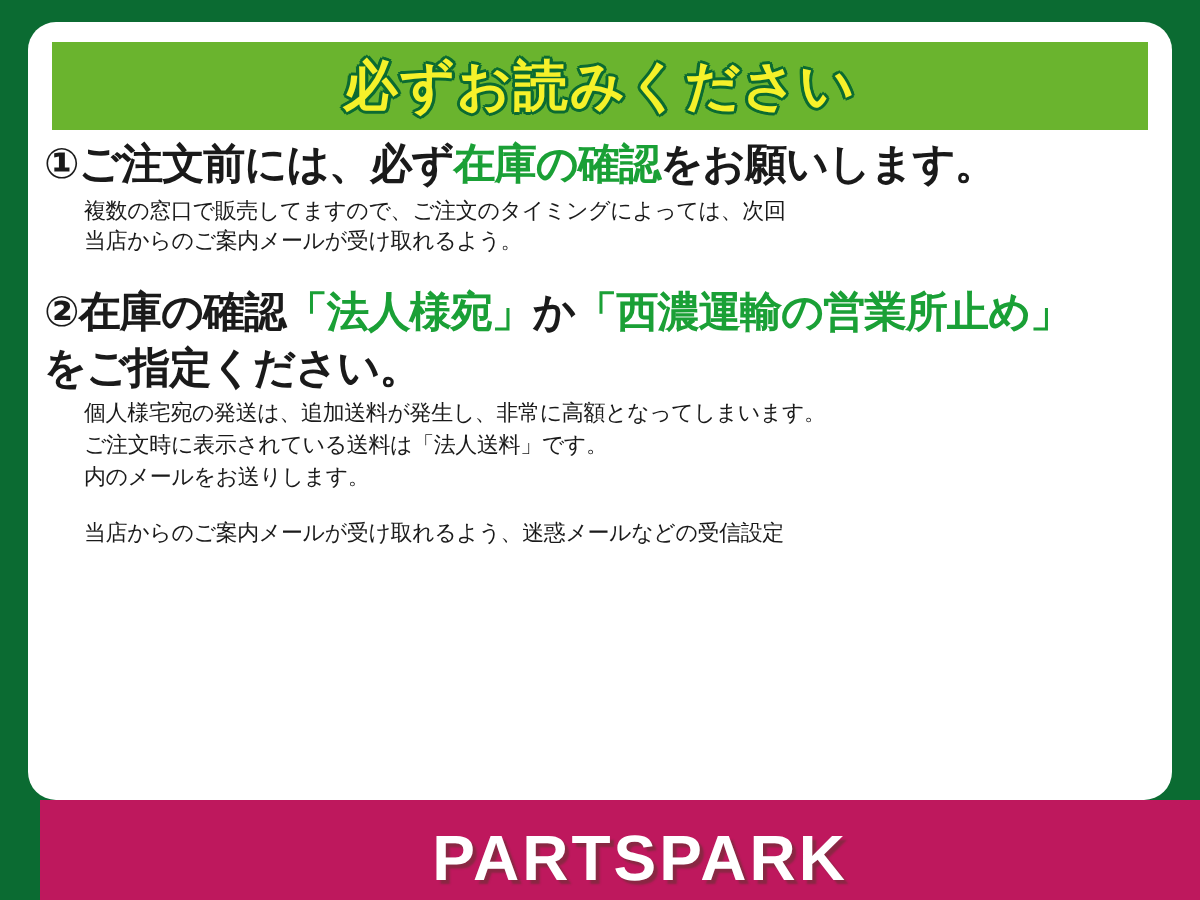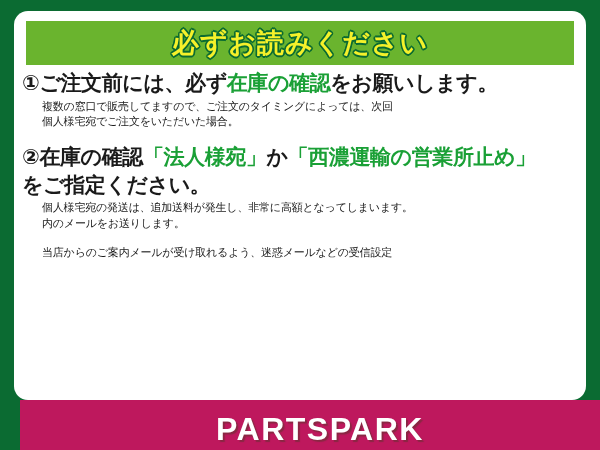--- a/index.html
+++ b/index.html
@@ -122,33 +122,34 @@
     </div>
 
     <div class="content">
 
       <div class="item">
         <div class="heading">
           <span class="num">①</span><span>ご注文前には、必ず</span><span class="hl">在庫の確認</span><span>をお願いします。</span>
         </div>
         <div class="sub">
           <div>複数の窓口で販売してますので、ご注文のタイミングによっては、次回</div>
-          <div>個人様宅宛でご注文をいただいた場合。</div>
+          <div>当店からのご案内メールが受け取れるよう。</div>
         </div>
       </div>
 
       <div class="spacer-a"></div>
 
       <div class="item">
         <div class="heading">
           <span class="num">②</span><span>在庫の確認</span><span class="hl">「法人様宛」</span><span>か</span><span class="hl">「西濃運輸の営業所止め」</span>
         </div>
         <div class="heading">をご指定ください。</div>
         <div class="sub">
           <div>個人様宅宛の発送は、追加送料が発生し、非常に高額となってしまいます。</div>
+          <div>ご注文時に表示されている送料は「法人送料」です。</div>
           <div>内のメールをお送りします。</div>
         </div>
       </div>
 
       <div class="spacer-b"></div>
 
       <div class="item">
         <div class="sub">
           <div>当店からのご案内メールが受け取れるよう、迷惑メールなどの受信設定</div>
         </div>

